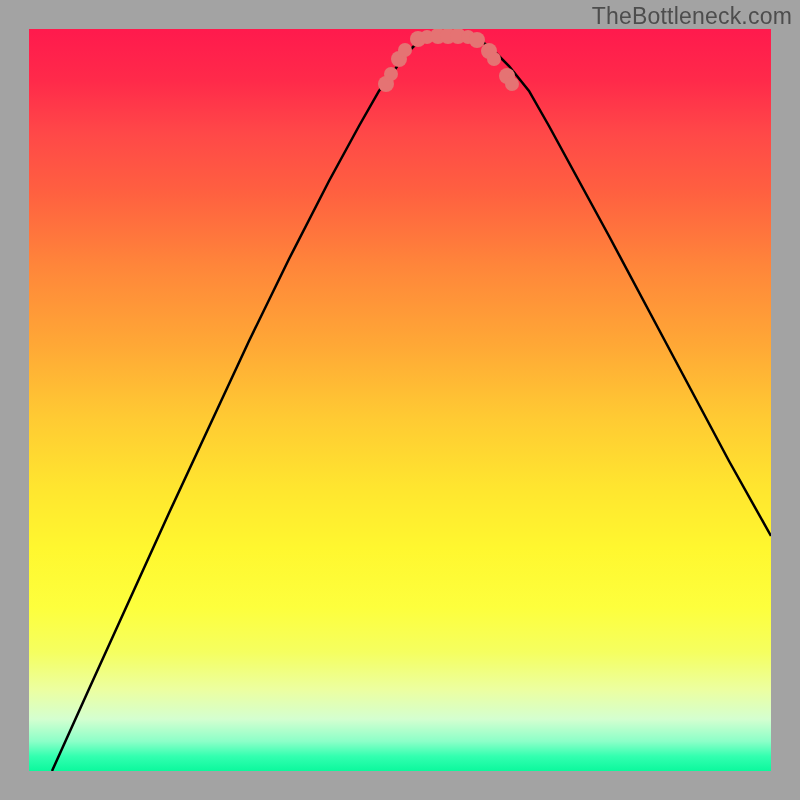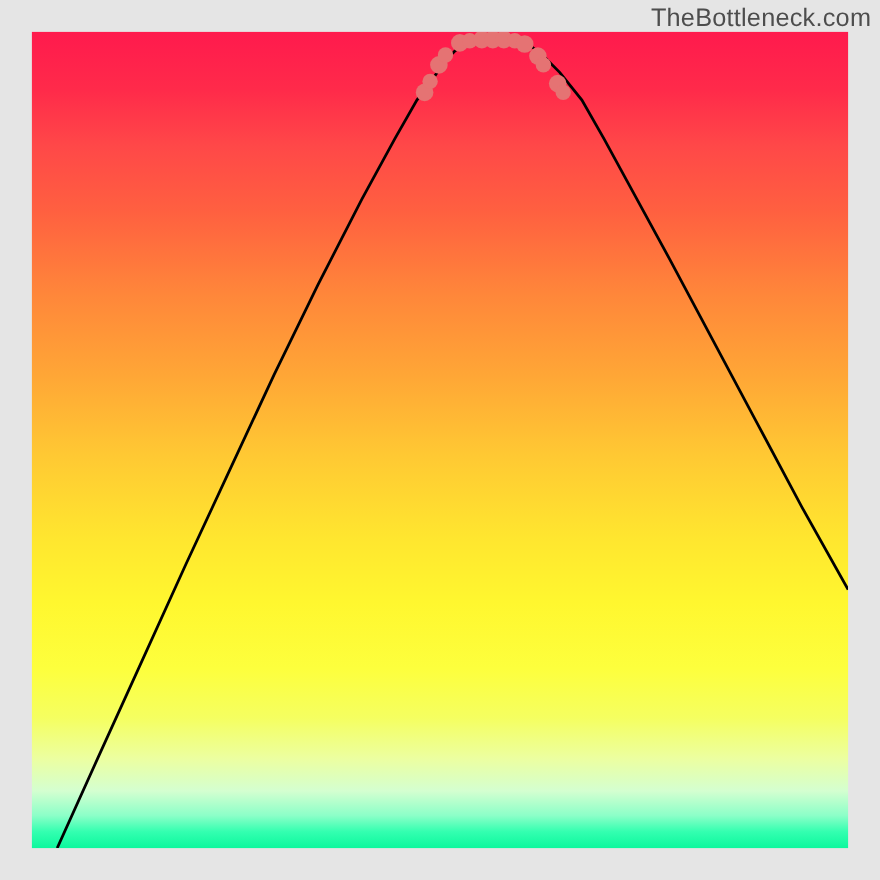--- a/index.html
+++ b/index.html
@@ -8,21 +8,21 @@
     width: 800px;
     height: 800px;
     background: #000;
     overflow: hidden;
     font-family: Arial, sans-serif;
   }
   .frame {
     position: relative;
     width: 800px;
     height: 800px;
-    background: #e5e5e5;
+    background: #a3a3a3;
   }
   .plot {
     position: absolute;
     left: 29px;
     top: 29px;
     width: 742px;
     height: 742px;
     background: linear-gradient(to bottom,
       #ff1a4d 0%,
       #ff2a4a 7%,

